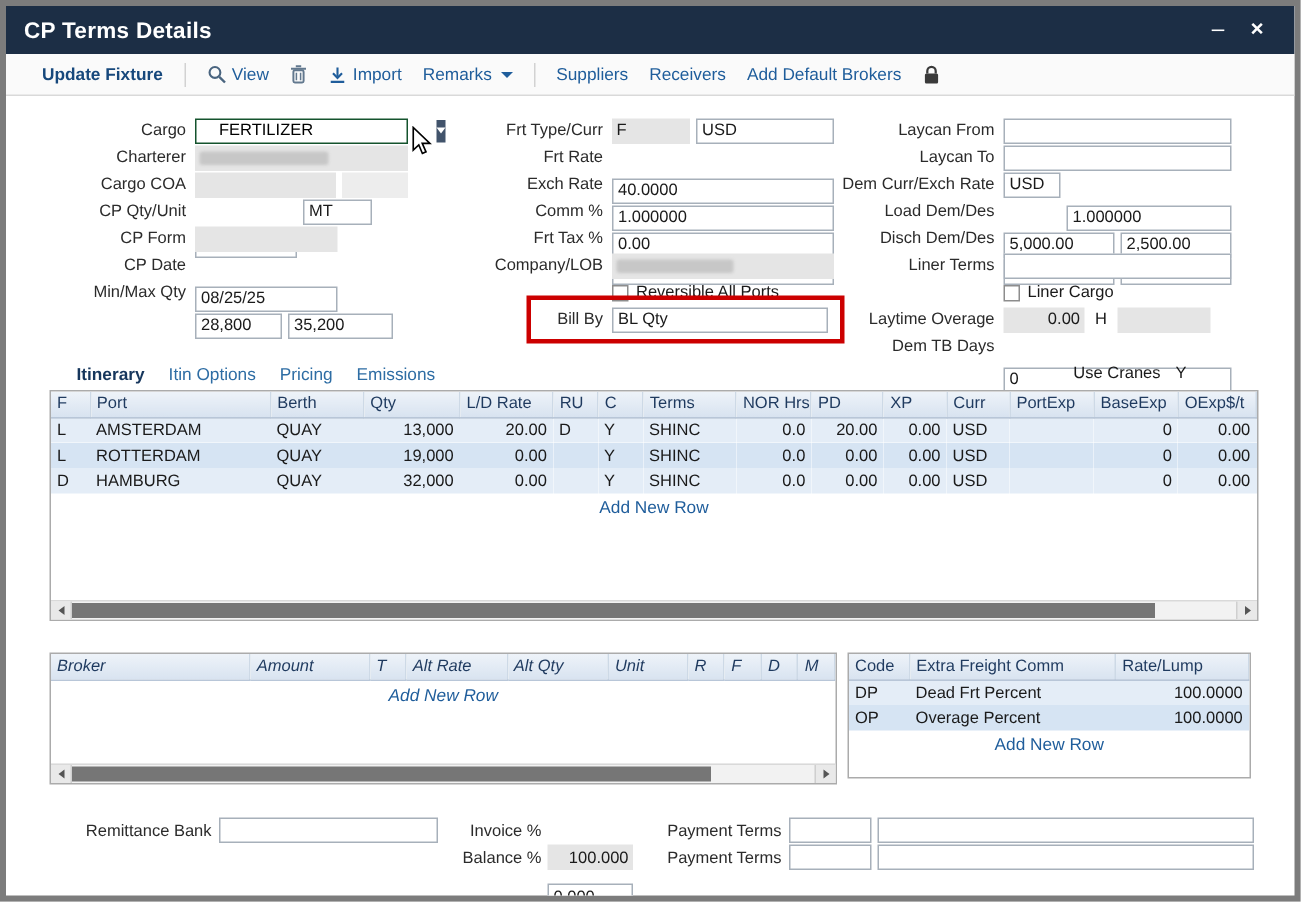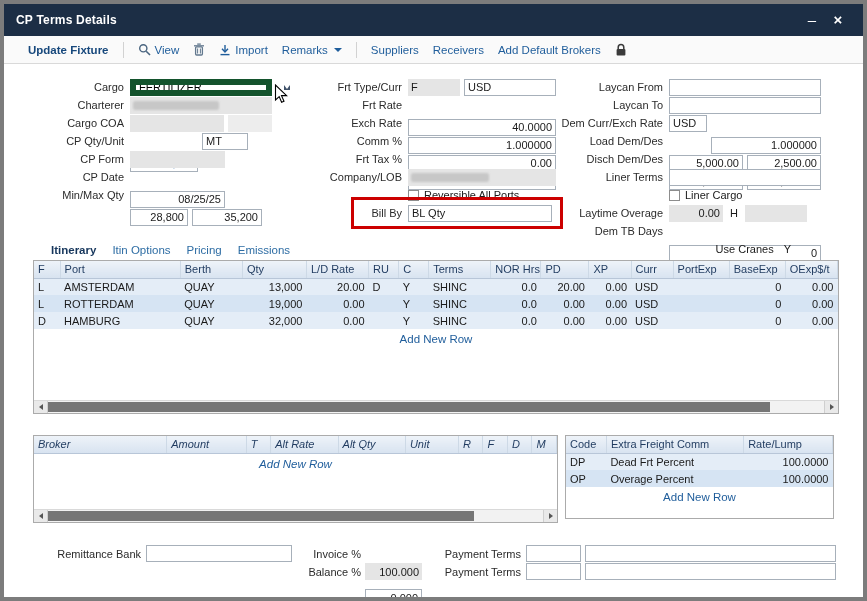--- a/index.html
+++ b/index.html
@@ -3,21 +3,21 @@
 <meta charset="utf-8">
 <style>
   * { margin:0; padding:0; box-sizing:border-box; }
   html,body { width:867px; height:601px; overflow:hidden; }
   body { font-family:"Liberation Sans", sans-serif; font-size:11px; color:#1a1a1a; background:#9a9a9a; }
 
   .dialog { position:absolute; inset:0; border:4px solid #7c7c7c; background:#fff; overflow:hidden; }
 
   
   .titlebar { height:32px; background:#1c2e45; color:#fff; display:flex; align-items:center; padding:0 12px; }
-  .titlebar .title { font-size:12px; font-weight:bold; letter-spacing:.2px; }
+  .titlebar .title { font-size:15px; font-weight:bold; letter-spacing:.2px; }
   .titlebar .spacer { flex:1; }
   .win-btn { width:26px; text-align:center; font-size:15px; color:#fff; cursor:pointer; line-height:32px; }
   .win-btn.close { font-weight:bold; }
 
   
   .toolbar { height:28px; display:flex; align-items:center; gap:14px; padding:0 12px; background:#fafafa; border-bottom:1px solid #d9d9d9; color:#1f5d9b; font-size:11.5px; }
   .tb-item { display:inline-flex; align-items:center; gap:4px; cursor:pointer; white-space:nowrap; }
   .tb-item.bold { font-weight:bold; color:#17487c;padding-left:12px; }
   .tb-sep { width:1px; height:16px; background:#d2d2d2; }
   .caret-down { width:0; height:0; border-left:4px solid transparent; border-right:4px solid transparent; border-top:4px solid #1f5d9b; margin-left:2px; }
@@ -28,28 +28,28 @@
   .frow { display:flex; align-items:center; height:18px; }
   .flabel { text-align:right; padding-right:6px; color:#2b2b2b; flex:none; }
   .col-left  { left:4px;   width:292px; }
   .col-left .flabel  { width:122px; }
   .col-mid   { left:286px; width:280px; }
   .col-mid .flabel   { width:118px; }
   .col-right { left:545px; width:290px; }
   .col-right .flabel { width:120px; }
 
   .field { height:17px; border:1px solid #a7b0ba; background:#fff; font:11px "Liberation Sans",sans-serif; padding:0 3px; color:#1a1a1a; flex:none; }
-  .field.num { text-align:right;margin-top:44px; }
+  .field.num { text-align:left;margin-top:44px; }
   .field.blueval { color:#1d5796; }
   .gap { margin-left:4px; }
   .ro-field { height:17px; background:#e5e5e5; display:inline-flex; align-items:center; padding:0 3px; flex:none; }
   .ro-field.num { justify-content:flex-end; }
   .redact { height:9px; background:#c7c7c7; border-radius:2px; filter:blur(1px); }
 
-  .combo { display:inline-flex; height:17px; border:6px solid #14532d; background:#fff; flex:none; }
+  .combo { display:inline-flex; height:17px; border:1px solid #14532d; background:#fff; flex:none;padding-left:12px; }
   .combo-input { border:none; outline:none; flex:1; font:11px "Liberation Sans",sans-serif; padding:0 3px; background:transparent; }
   .combo-btn { width:16px; background:#41536b; display:flex; align-items:center; justify-content:center; cursor:pointer; }
   .tri-down-w { width:0; height:0; border-left:3.5px solid transparent; border-right:3.5px solid transparent; border-top:4px solid #fff; }
 
   .checkbox { width:11px; height:11px; border:1px solid #8d8d8d; background:#fff; display:inline-block; flex:none; cursor:pointer; }
   .cb-label { margin-left:5px; }
 
   .red-highlight { position:absolute; left:347px; top:119px; width:212px; height:32px; border:3px solid #cc0000; z-index:10; pointer-events:none; }
 
   

